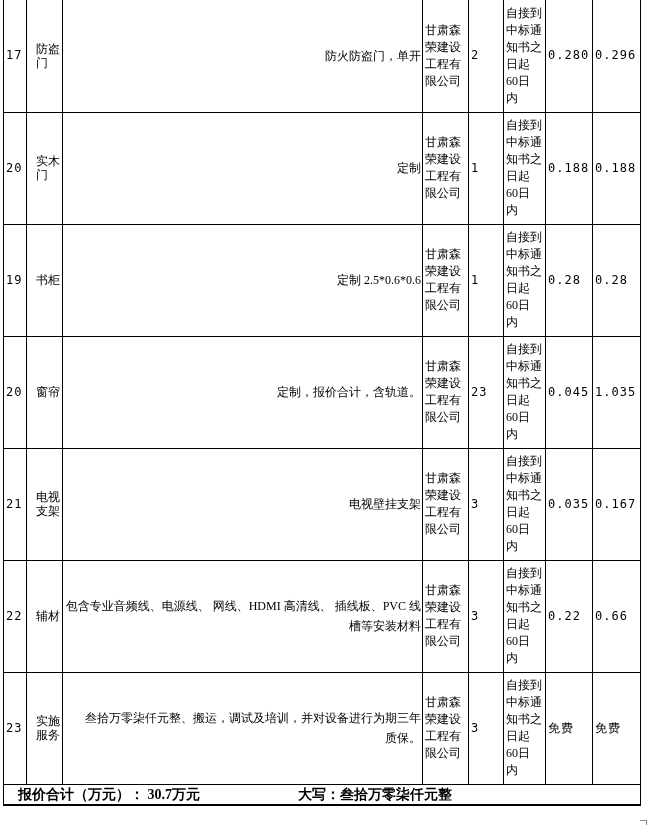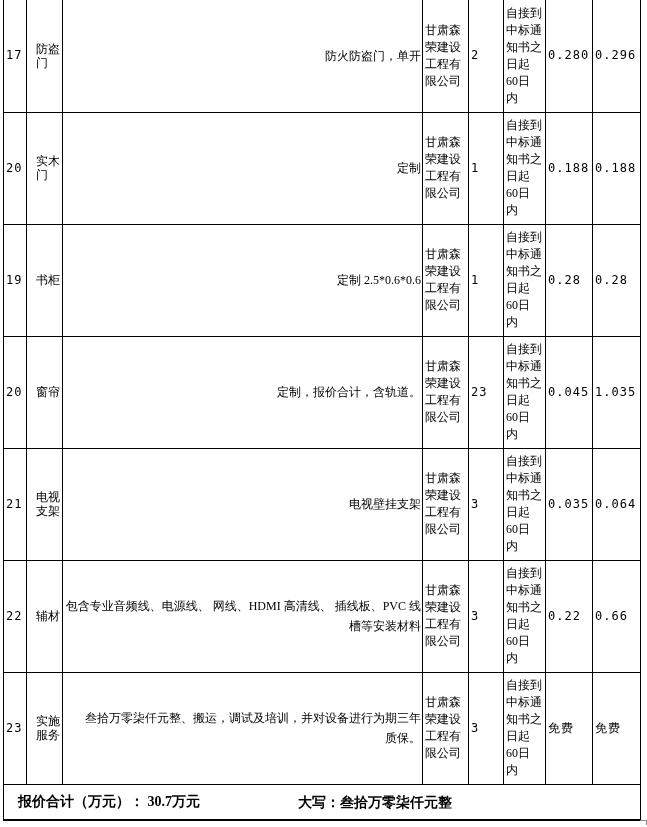--- a/index.html
+++ b/index.html
@@ -36,21 +36,21 @@
     margin-top:48px;
   }
   .c-item{line-height:14px;padding-left:9px;}
   .c-desc{
     text-align:right;
     line-height:20px;
     white-space:pre-line;
     padding:1px 1px 1px 2px;
   }
   .pre{white-space:pre-line;}
-  tr.footer-row{height:36px;}
+  tr.footer-row{height:20px;}
   td.footer-cell{
     border:1px solid #000000;
     border-bottom:2px solid #000000;
     text-align:left;
     font-weight:bold;
     font-size:14px;
     position:relative;
     white-space:nowrap;
   }
   .f-total{margin-left:12px;}
@@ -165,21 +165,21 @@
 工程有
 限公司</td>
         <td class="c-qty">3</td>
         <td class="c-delivery pre">自接到
 中标通
 知书之
 日起
 60日
 内</td>
         <td class="c-unit">0.035</td>
-        <td class="c-total">0.064</td>
+        <td class="c-total">0.167</td>
       </tr>
       <tr class="data-row">
         <td class="c-no">22</td>
         <td class="c-item">辅材</td>
         <td class="c-desc">包含专业音频线、电源线、 网线、HDMI 高清线、 插线板、PVC 线
 槽等安装材料</td>
         <td class="c-supplier pre">甘肃森
 荣建设
 工程有
 限公司</td>

